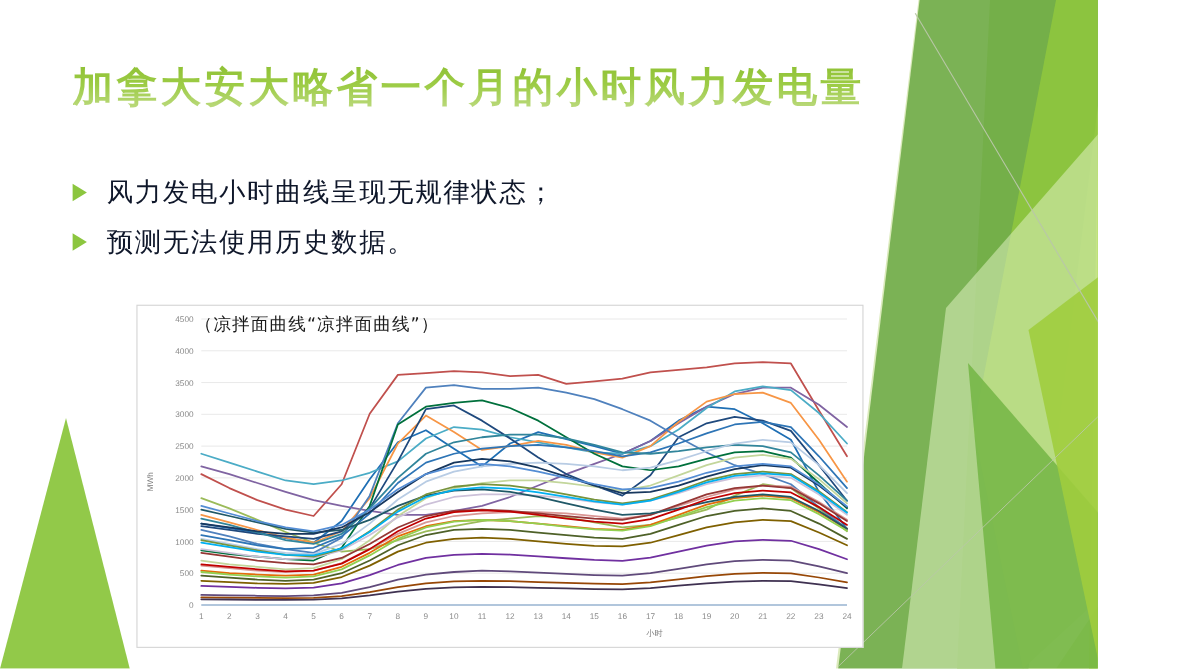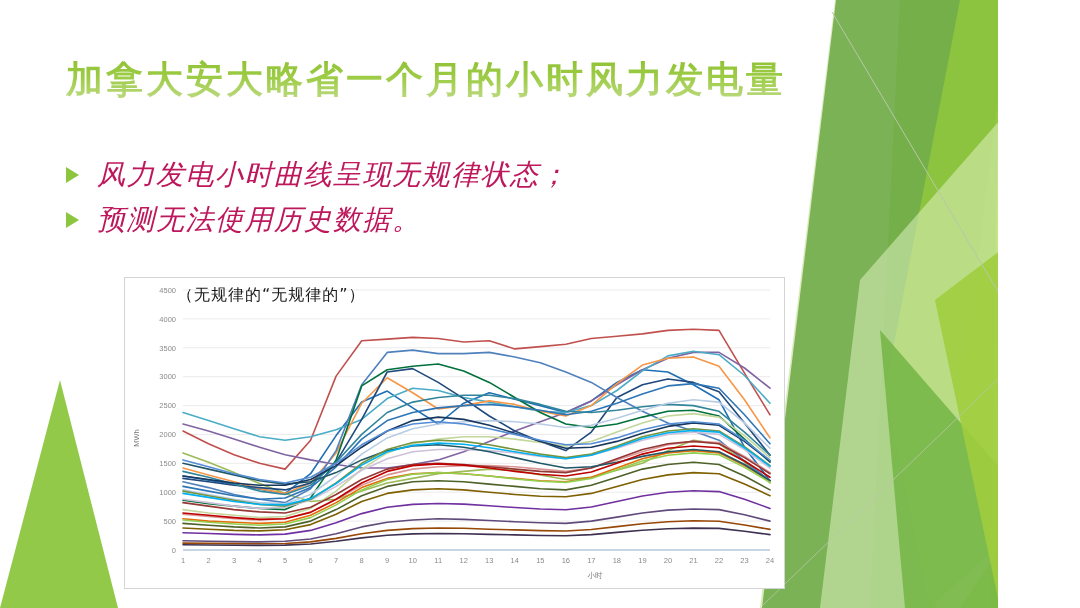--- a/index.html
+++ b/index.html
@@ -48,26 +48,25 @@
   }
   .bullet-marker {
     width: 0; height: 0;
     border-left: 13px solid #8cc63f;
     border-top: 8px solid transparent;
     border-bottom: 8px solid transparent;
     margin-right: 18px;
     flex: 0 0 auto;
   }
   .bullet-text {
-    font-size: 28px;
-    color: #be185d;
+    font-size: 24px;
+    color: #0f172a;
     letter-spacing: 1.5px;
     font-family: "DejaVu Sans", "Liberation Sans", sans-serif;
     white-space: nowrap;
-    font-style: italic;
   }
 
   #chart-box {
     position: absolute;
     left: 124px; top: 277px;
     width: 661px; height: 312px;
     background: #ffffff;
     border: 1px solid #d4d4d4;
     z-index: 3;
   }
@@ -116,21 +115,21 @@
       <span class="bullet-marker"></span>
       <span class="bullet-text">风力发电小时曲线呈现无规律状态；</span>
     </div>
     <div class="bullet-row">
       <span class="bullet-marker"></span>
       <span class="bullet-text">预测无法使用历史数据。</span>
     </div>
   </div>
 
   <div id="chart-box">
-    <div id="chart-annotation">（无规律的“无规律的”）</div>
+    <div id="chart-annotation">（凉拌面曲线“凉拌面曲线”）</div>
     <svg id="chart-svg" viewBox="0 0 661 312">
       <g id="g-grid">
           <line x1="58" x2="645" y1="272" y2="272" class="gridline"></line>
           <line x1="58" x2="645" y1="243.11111111111111" y2="243.11111111111111" class="gridline"></line>
           <line x1="58" x2="645" y1="214.22222222222223" y2="214.22222222222223" class="gridline"></line>
           <line x1="58" x2="645" y1="185.33333333333334" y2="185.33333333333334" class="gridline"></line>
           <line x1="58" x2="645" y1="156.44444444444446" y2="156.44444444444446" class="gridline"></line>
           <line x1="58" x2="645" y1="127.55555555555554" y2="127.55555555555554" class="gridline"></line>
           <line x1="58" x2="645" y1="98.66666666666669" y2="98.66666666666669" class="gridline"></line>
           <line x1="58" x2="645" y1="69.77777777777777" y2="69.77777777777777" class="gridline"></line>

